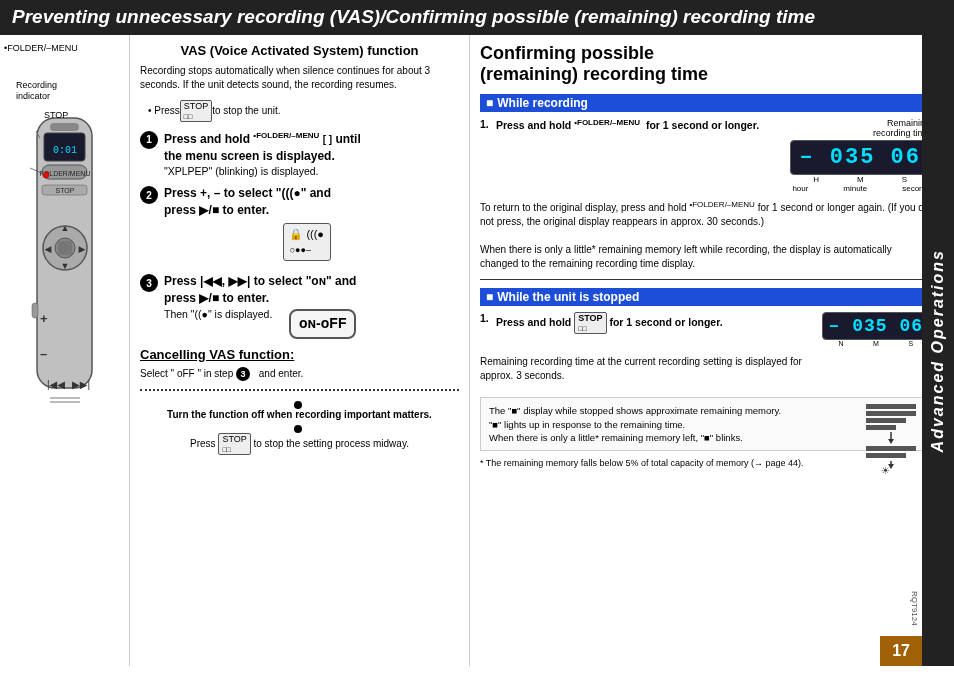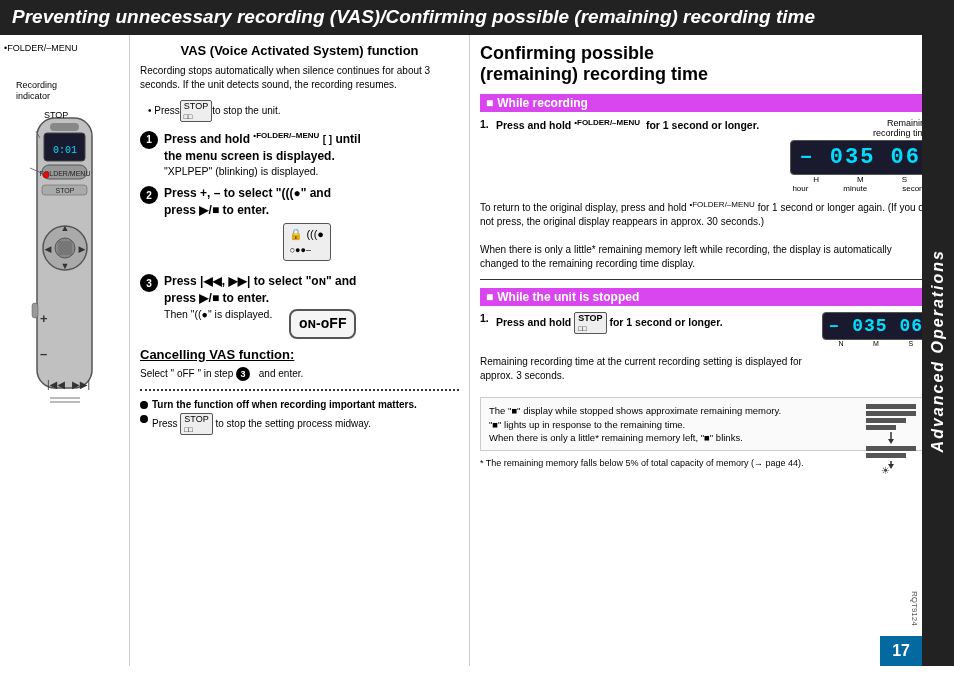--- a/index.html
+++ b/index.html
@@ -142,23 +142,24 @@
       margin-bottom: 6px;
     }
 
     .dotted-divider {
       border-top: 2px dotted #333;
       margin: 8px 0;
     }
 
     .bullet-item {
       display: flex;
-      align-items: flex-start;
+      align-items: center;
       margin-bottom: 3px;
       font-size: 10px;
+      flex-direction: column;
     }
 
     .bullet-circle {
       width: 8px;
       height: 8px;
       min-width: 8px;
       background: #000;
       border-radius: 50%;
       margin-right: 4px;
       margin-top: 2px;
@@ -178,21 +179,21 @@
     }
 
     .confirming-title {
       font-size: 18px;
       font-weight: bold;
       margin-bottom: 8px;
       line-height: 1.2;
     }
 
     .section-header {
-      background: #d946ef;
+      background: #1d4ed8;
       color: #fff;
       font-size: 12px;
       font-weight: bold;
       padding: 2px 6px;
       margin-bottom: 6px;
       display: flex;
       align-items: center;
     }
 
     .section-header::before {
@@ -311,21 +312,21 @@
       font-weight: bold;
       font-style: italic;
       letter-spacing: 2px;
     }
 
     
     .page-number {
       position: absolute;
       bottom: 0;
       right: 32px;
-      background: #0369a1;
+      background: #a16207;
       color: #fff;
       font-size: 16px;
       font-weight: bold;
       padding: 6px 12px;
     }
 
     .rqt-label {
       position: absolute;
       bottom: 40px;
       right: 35px;

